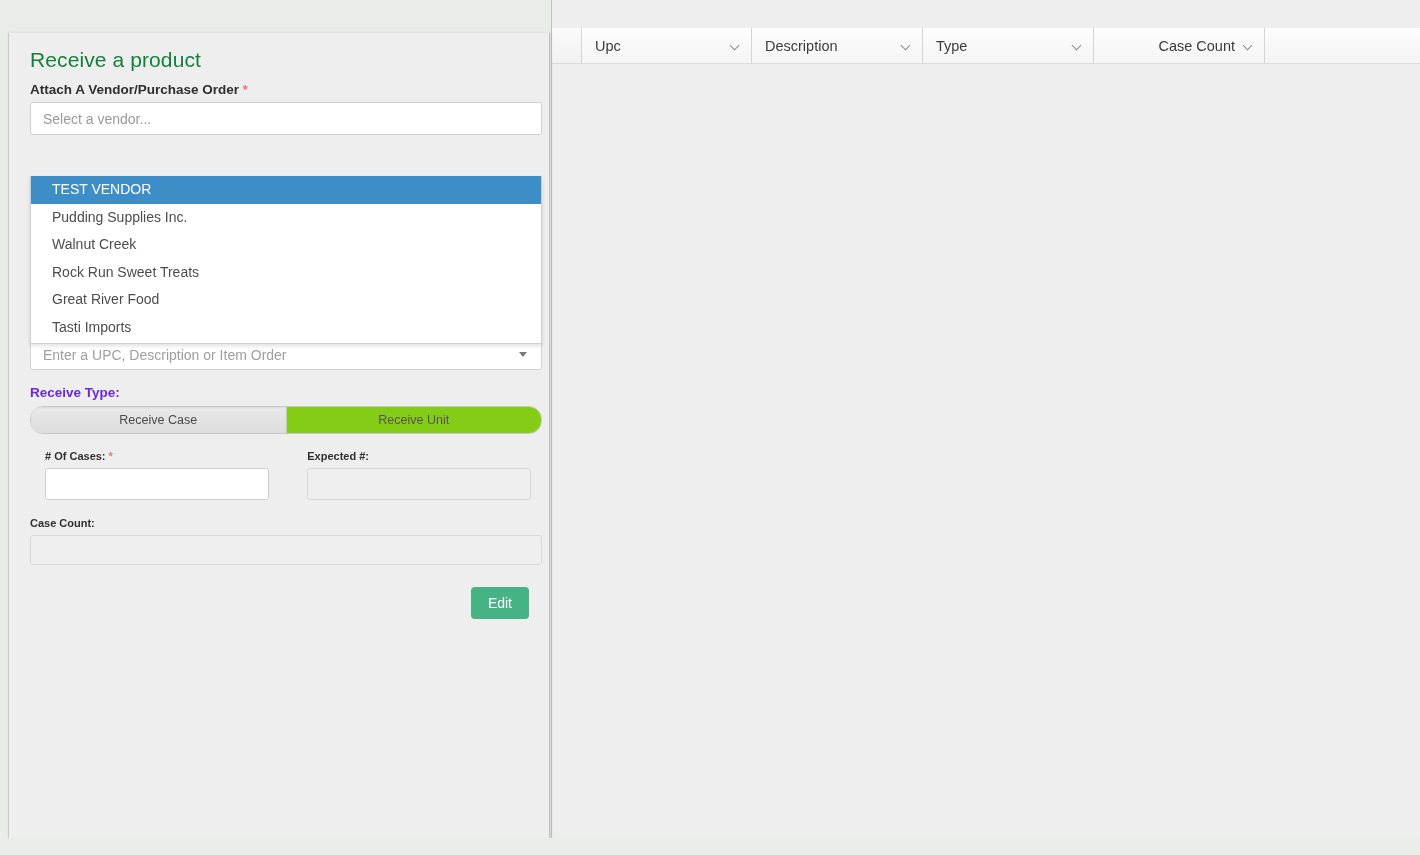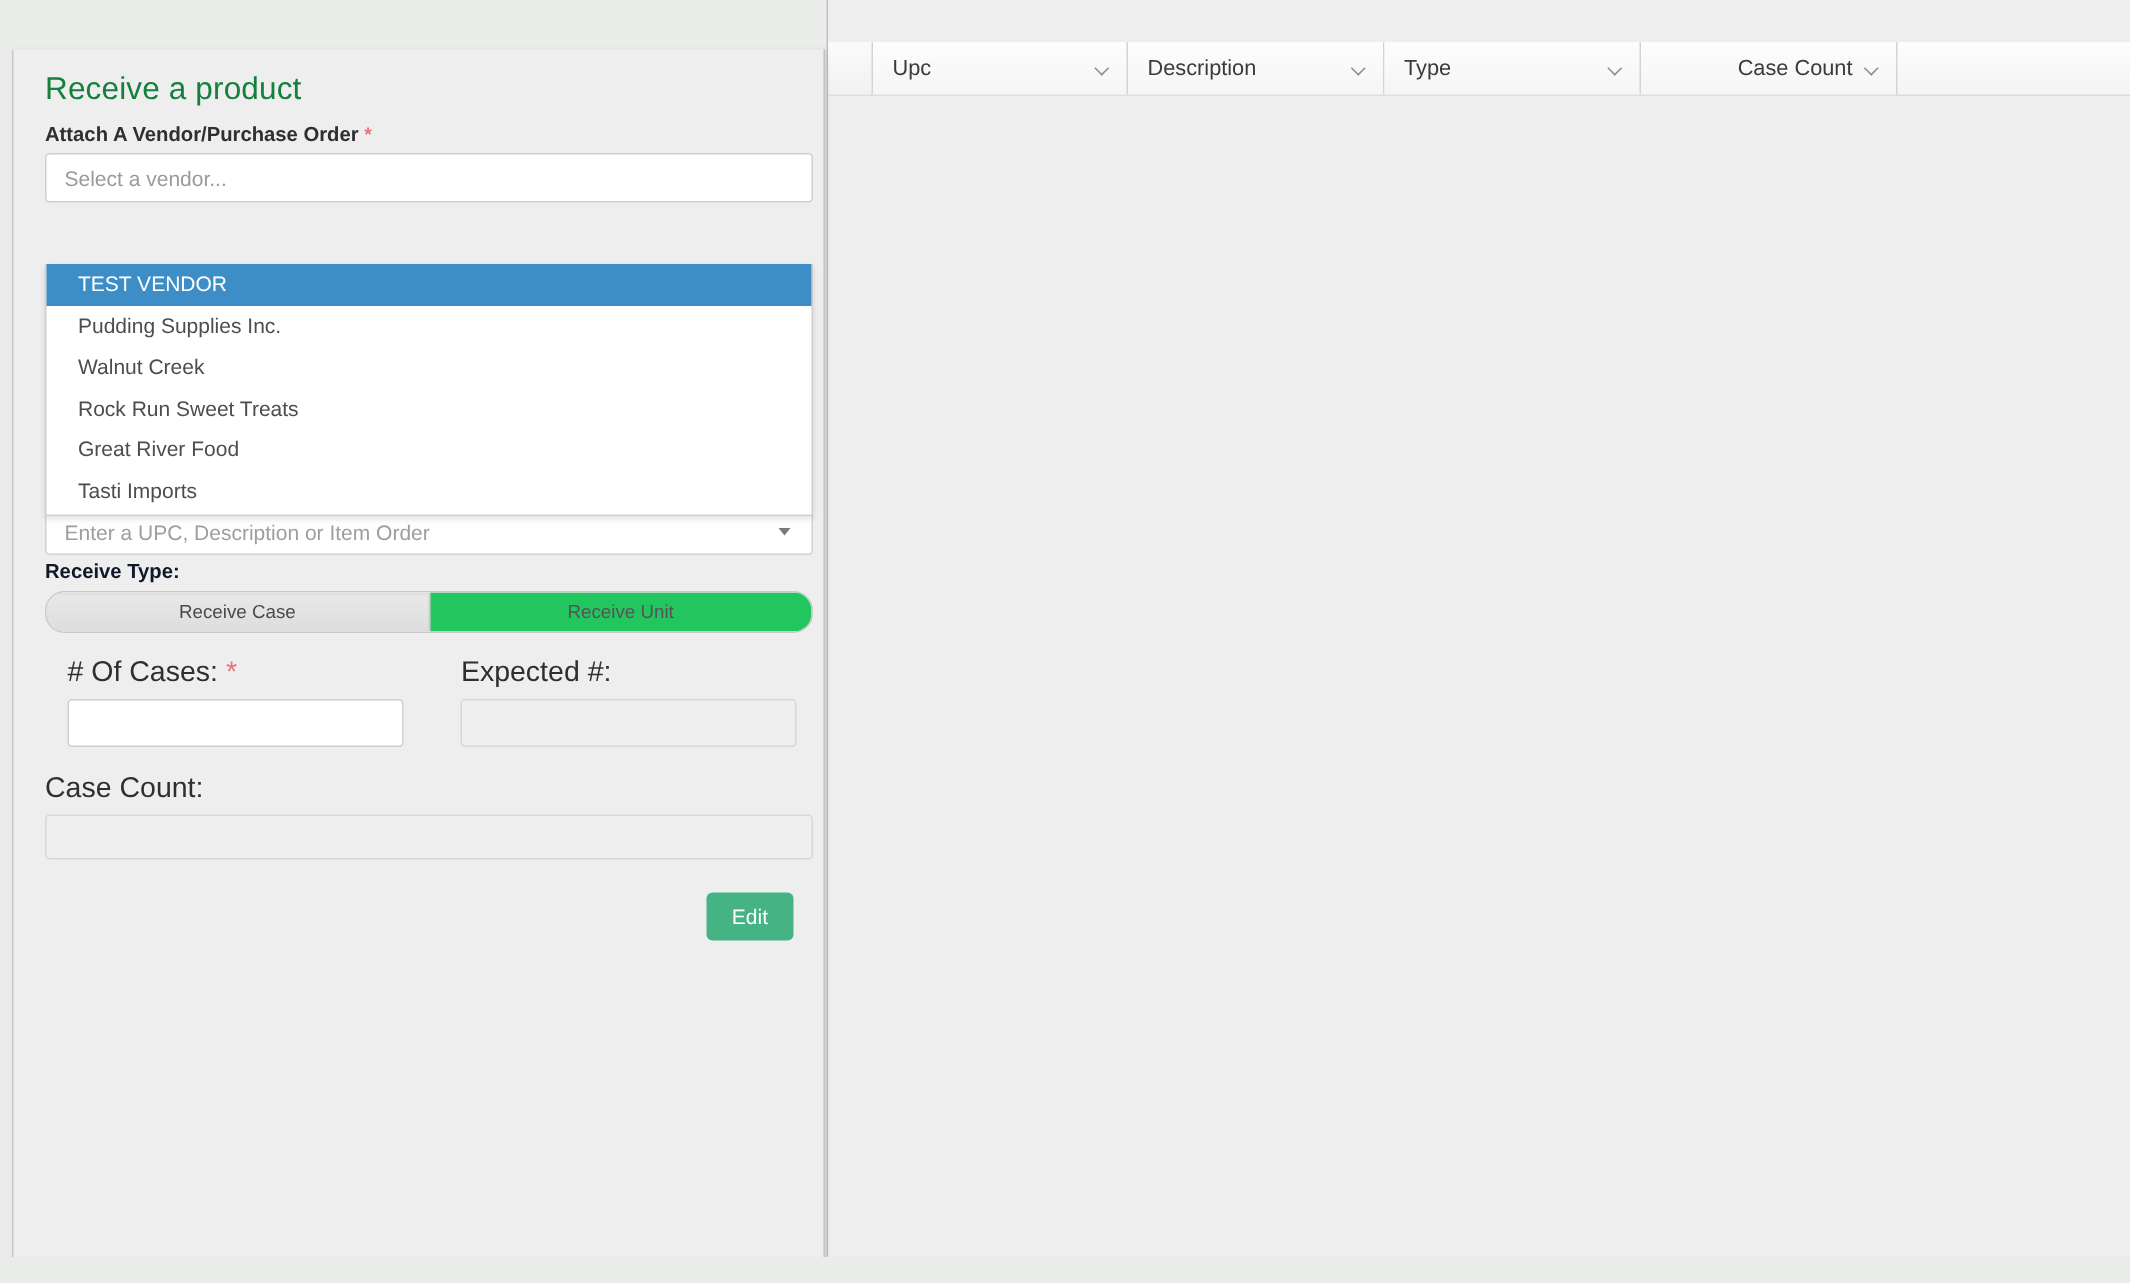--- a/index.html
+++ b/index.html
@@ -133,65 +133,66 @@
     border-left: 4.5px solid transparent;
     border-right: 4.5px solid transparent;
     border-top: 5px solid #7a7a7a;
     margin-right: 2px;
   }
 
   
   .section-label {
     font-size: 13.5px;
     font-weight: bold;
-    color: #0f172a;
+    color: #6d28d9;
     padding-left: 8px;
     display: block;
+    margin-top: 12px;
   }
   .segmented {
     margin-left: 8px;
     margin-top: 6px;
     width: 512px;
     height: 28px;
     display: flex;
     border: 1px solid #c8c8c8;
     border-radius: 13px;
     overflow: hidden;
     background: #ffffff;
   }
   .seg-btn {
     flex: 1;
     display: flex;
     align-items: center;
     justify-content: center;
     font-size: 12.5px;
     color: #555555;
-    background: #22c55e;
+    background: #84cc16;
     border-right: 1px solid #c8c8c8;
   }
   .seg-btn:last-child { border-right: none; }
   .seg-btn.active {
     background: #e3e3e3;
     background-image: linear-gradient(#e9e9e9, #dddddd);
     color: #4a4a4a;
     box-shadow: inset 0 1px 2px rgba(0,0,0,0.07);
   }
 
   
   .two-col {
     display: flex;
     margin-top: 16px;
     padding-left: 23px;
   }
   .col-cases { width: 254px; }
   .col-expected { width: 240px; margin-left: 17px; }
 
   .sub-label {
-    font-size: 19px;
-    font-weight: normal;
+    font-size: 11px;
+    font-weight: bold;
     color: #2f2f2f;
     display: block;
     margin-bottom: 6px;
   }
   .sub-label .req { color: #e9737a; }
 
   .text-input {
     display: block;
     width: 224px;
     height: 32px;

